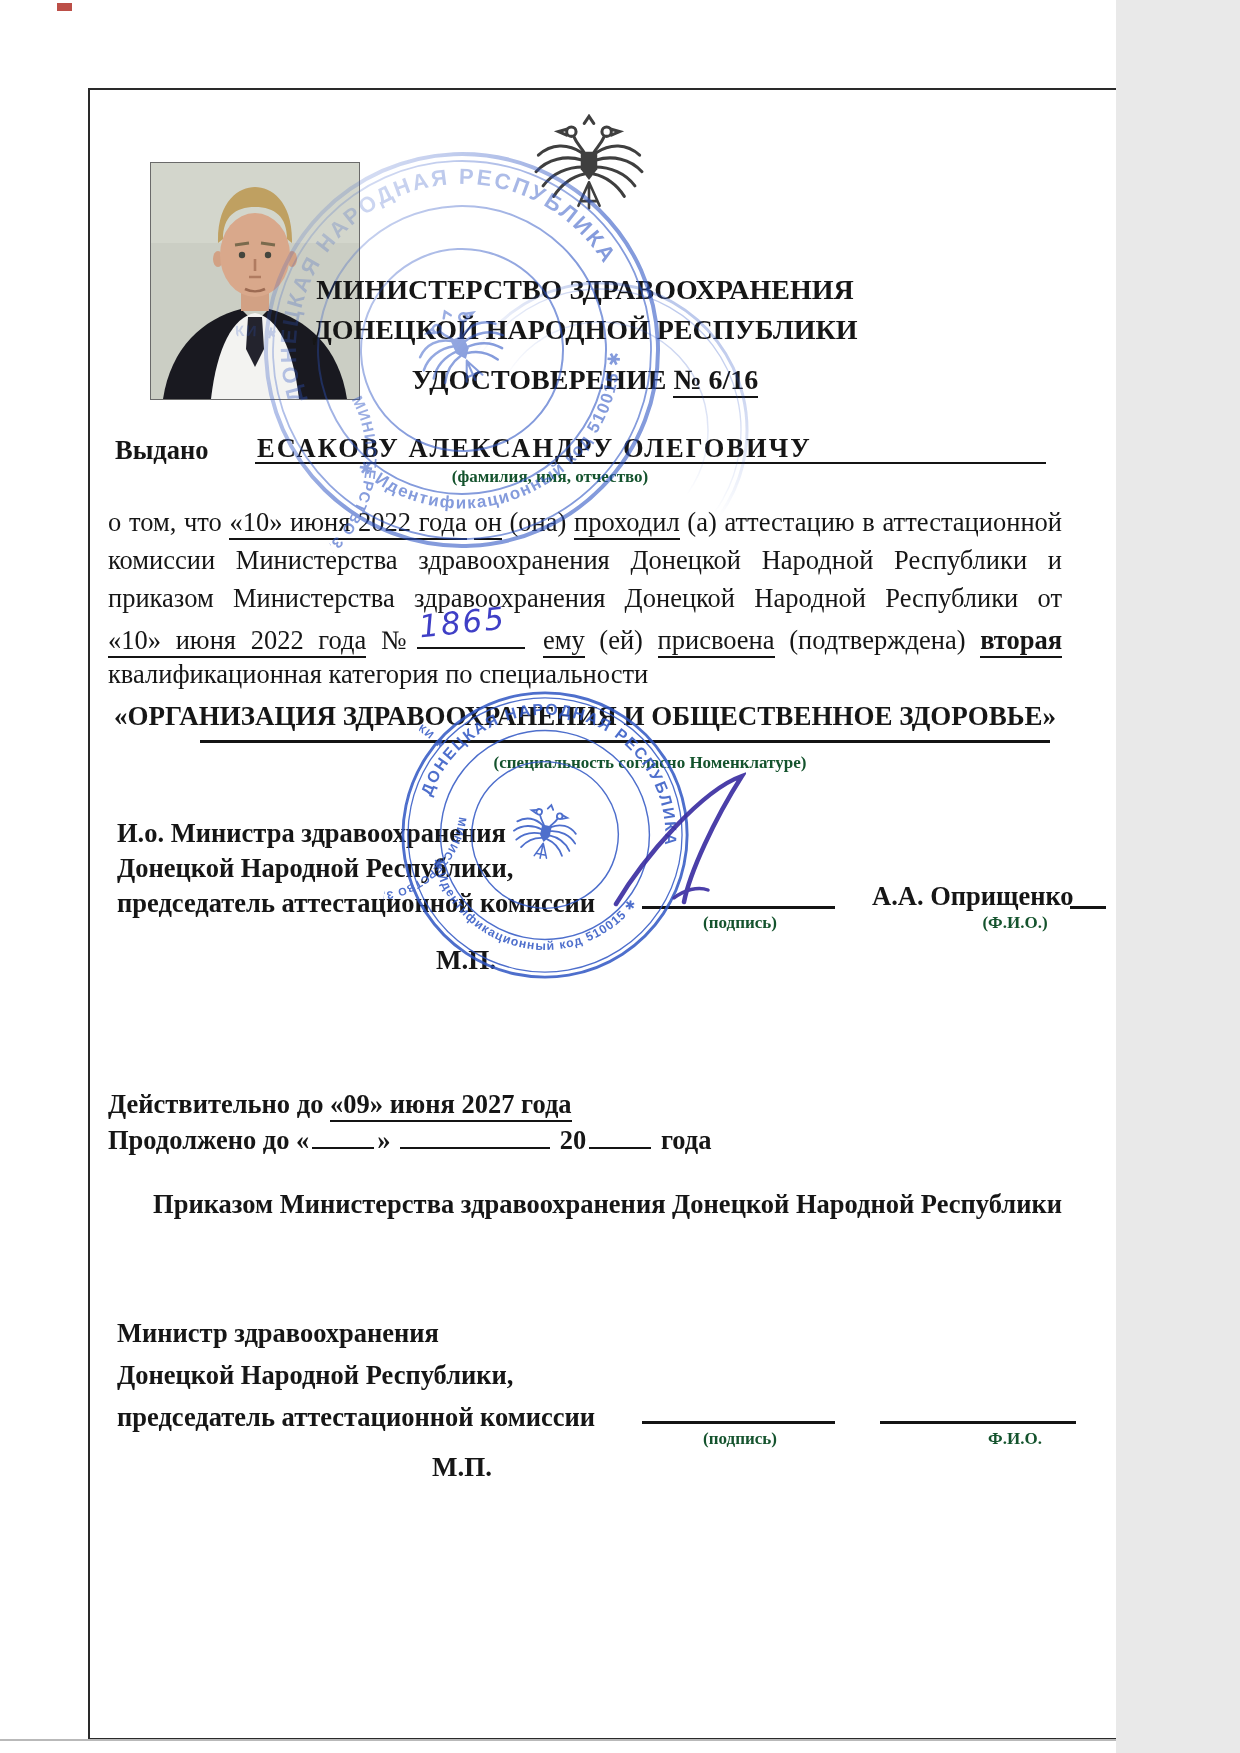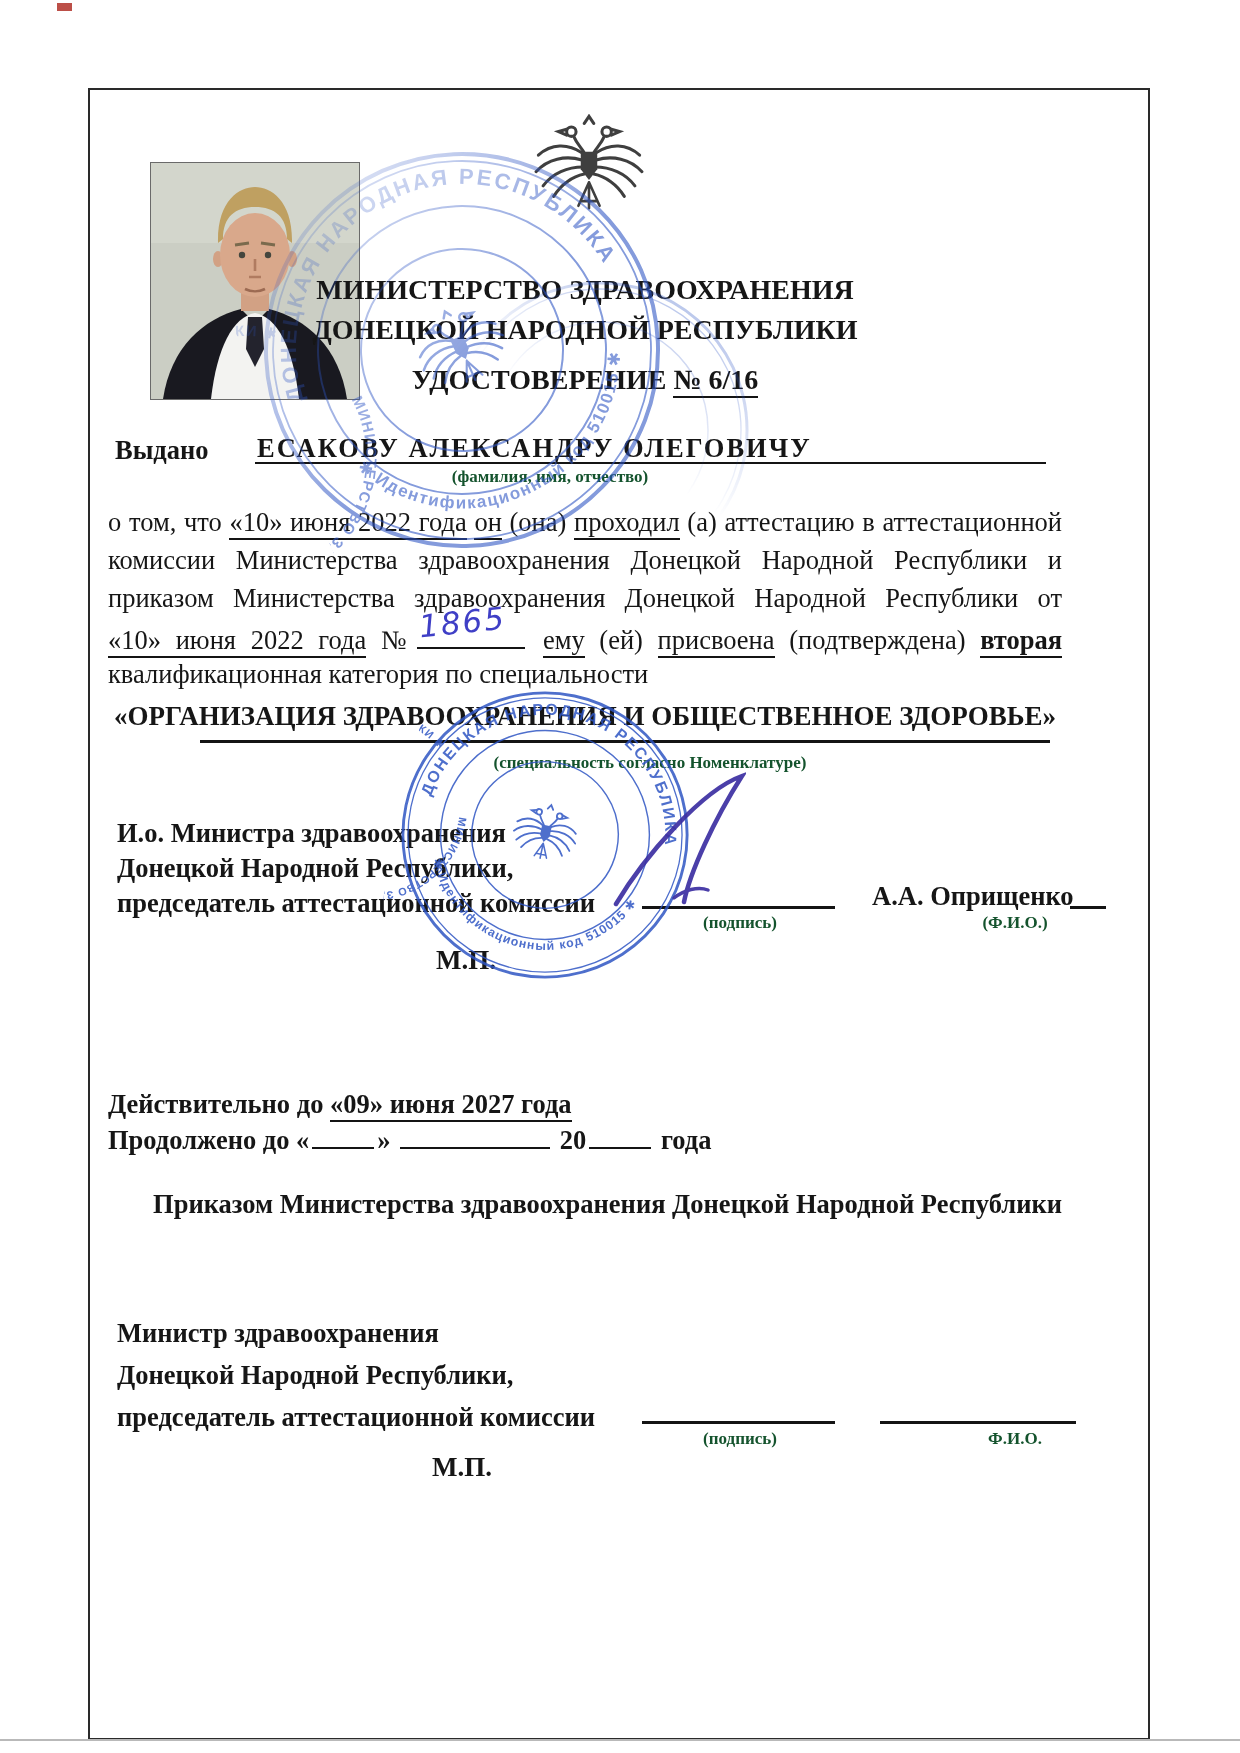--- a/index.html
+++ b/index.html
@@ -1,16 +1,16 @@
 <!DOCTYPE html>
 <html><head>
 <meta charset="utf-8">
 <style>
   html,body{margin:0;padding:0;background:#e9e9e9;}
-  .page{position:relative;width:1240px;height:1753px;background:#ffffff;overflow:hidden;
+  .page{position:relative;width:1116px;height:1753px;background:#ffffff;overflow:hidden;
         font-family:"Liberation Serif","DejaVu Serif",serif;color:#161616;}
   .frame{position:absolute;left:88px;top:88px;width:1058px;height:1648px;border:2px solid #2a2a2a;}
   .photo{position:absolute;left:150px;top:162px;width:208px;height:236px;border:1px solid #6a6a6a;}
   .photo svg{display:block;width:100%;height:100%;}
   .emblem{position:absolute;left:530px;top:114px;width:118px;height:113px;color:#3f3f3f;}
   .line{position:absolute;left:108px;width:954px;font-size:26.5px;line-height:1.25;}
   .center{text-align:center;}
   .bold{font-weight:bold;}
   .just{text-align:justify;text-align-last:justify;}
   .u{border-bottom:2.2px solid #141414;padding-bottom:1px;}

